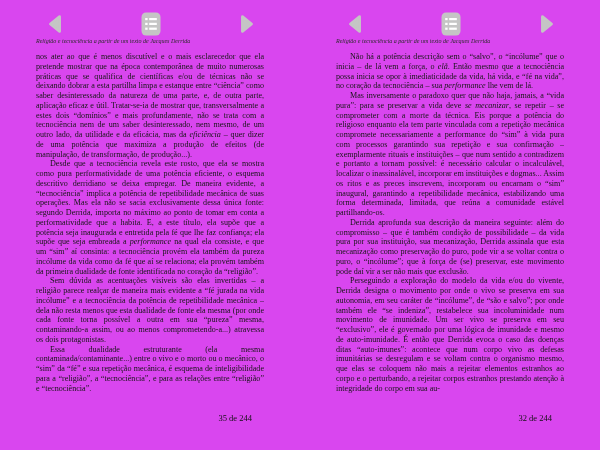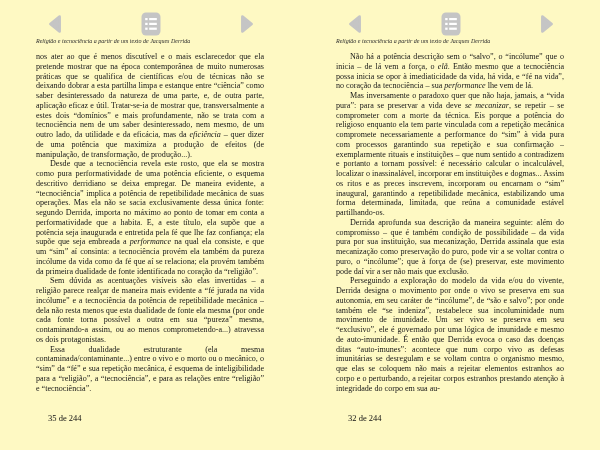--- a/index.html
+++ b/index.html
@@ -3,21 +3,21 @@
 <meta charset="utf-8">
 <style>
   * { margin:0; padding:0; box-sizing:border-box; }
   html,body { background:#ffffff; }
   body {
     width:600px; height:450px;
     font-family:"Liberation Serif", serif;
     color:#161616;
     overflow:hidden;
   }
-  .spread { display:flex; width:600px; height:450px; background:#fef9c3; }
+  .spread { display:flex; width:600px; height:450px; background:#d946ef; }
   .page { position:relative; width:300px; height:450px; }
 
   .toolbar {
     position:absolute; top:11px; left:44px; right:42px; height:25px;
     display:flex; justify-content:space-between; align-items:center;
   }
   .nav-btn {
     background:none; border:none; padding:0; cursor:pointer;
     display:flex; align-items:center; justify-content:center;
   }
@@ -30,22 +30,22 @@
 
   .body-text {
     position:absolute; top:52px; left:36px; width:228px; height:357px;
     font-size:8.1px; line-height:9.75px; text-align:justify;
     overflow:hidden;
   }
   .para.indent { text-indent:14px; }
   .para i { font-style:italic; }
 
   .page-number {
-    position:absolute; top:413px; left:48px; width:228px;
-    text-align:left; font-size:8.5px; color:#111;
+    position:absolute; top:413px; left:24px; width:228px;
+    text-align:right; font-size:8.5px; color:#111;
   }
 </style>
 </head>
 <body>
 
 <div class="spread">
 
   <div class="page">
     <div class="toolbar">
       <button class="nav-btn">

